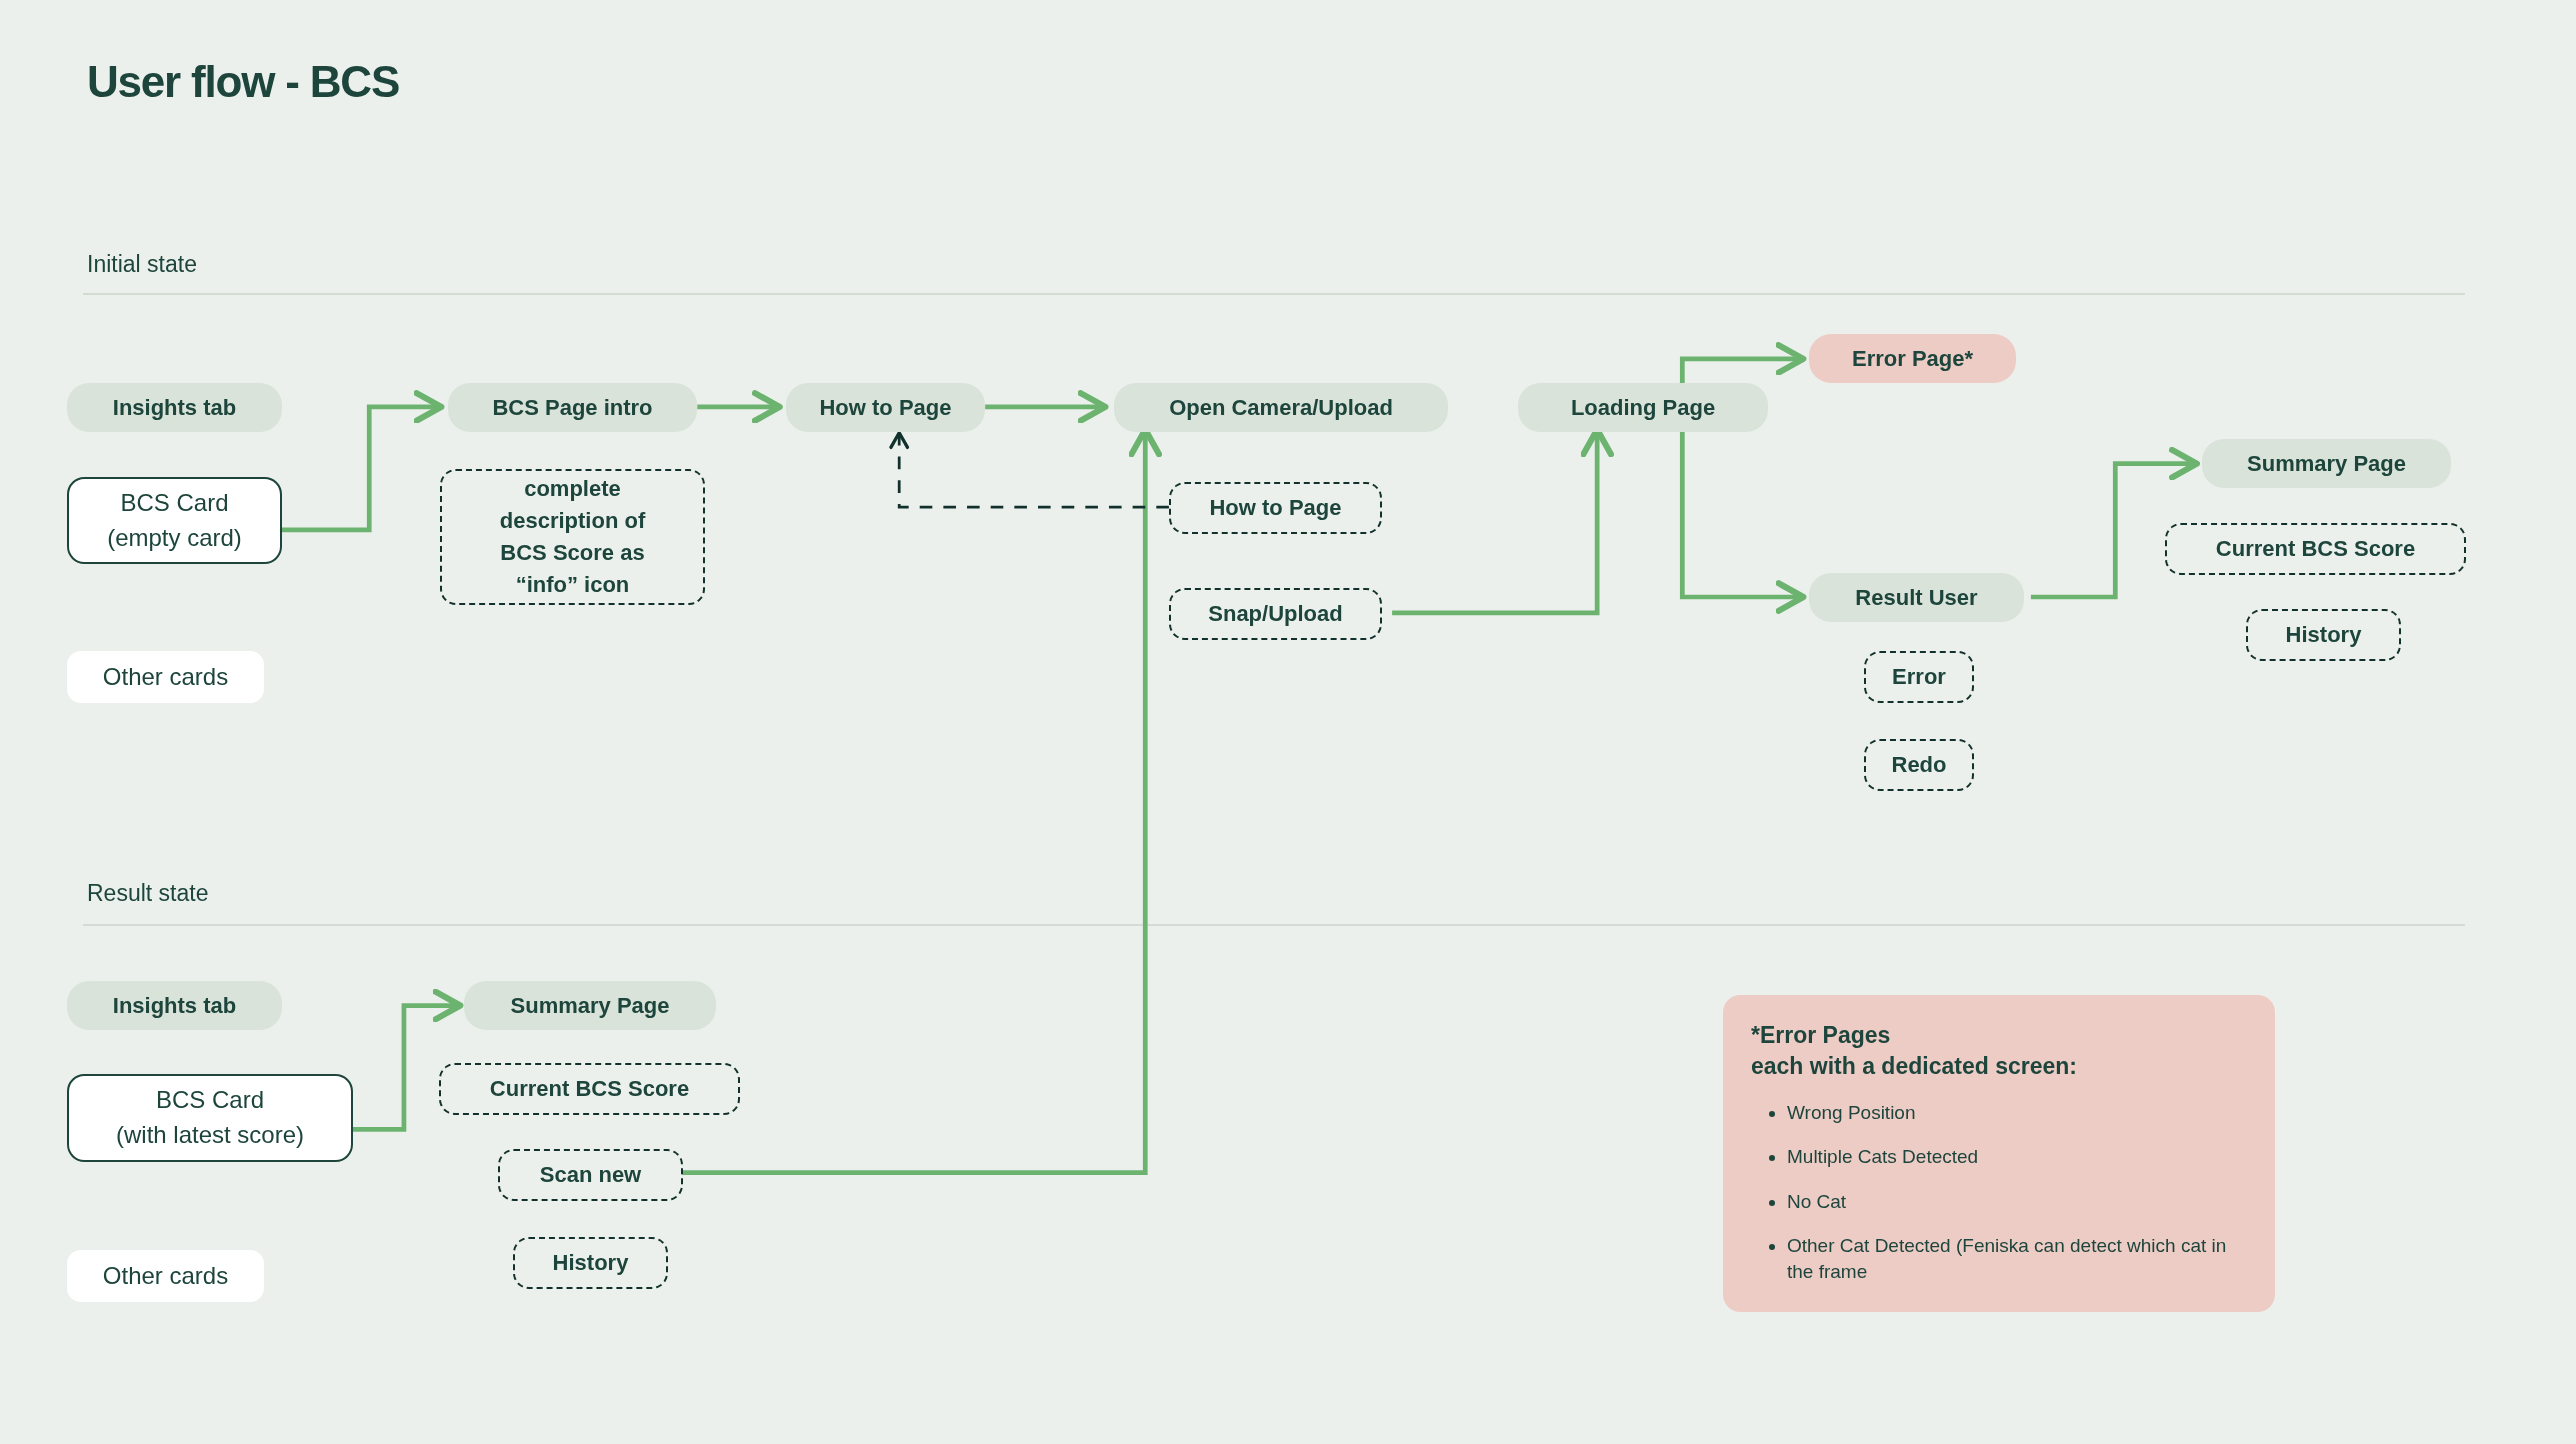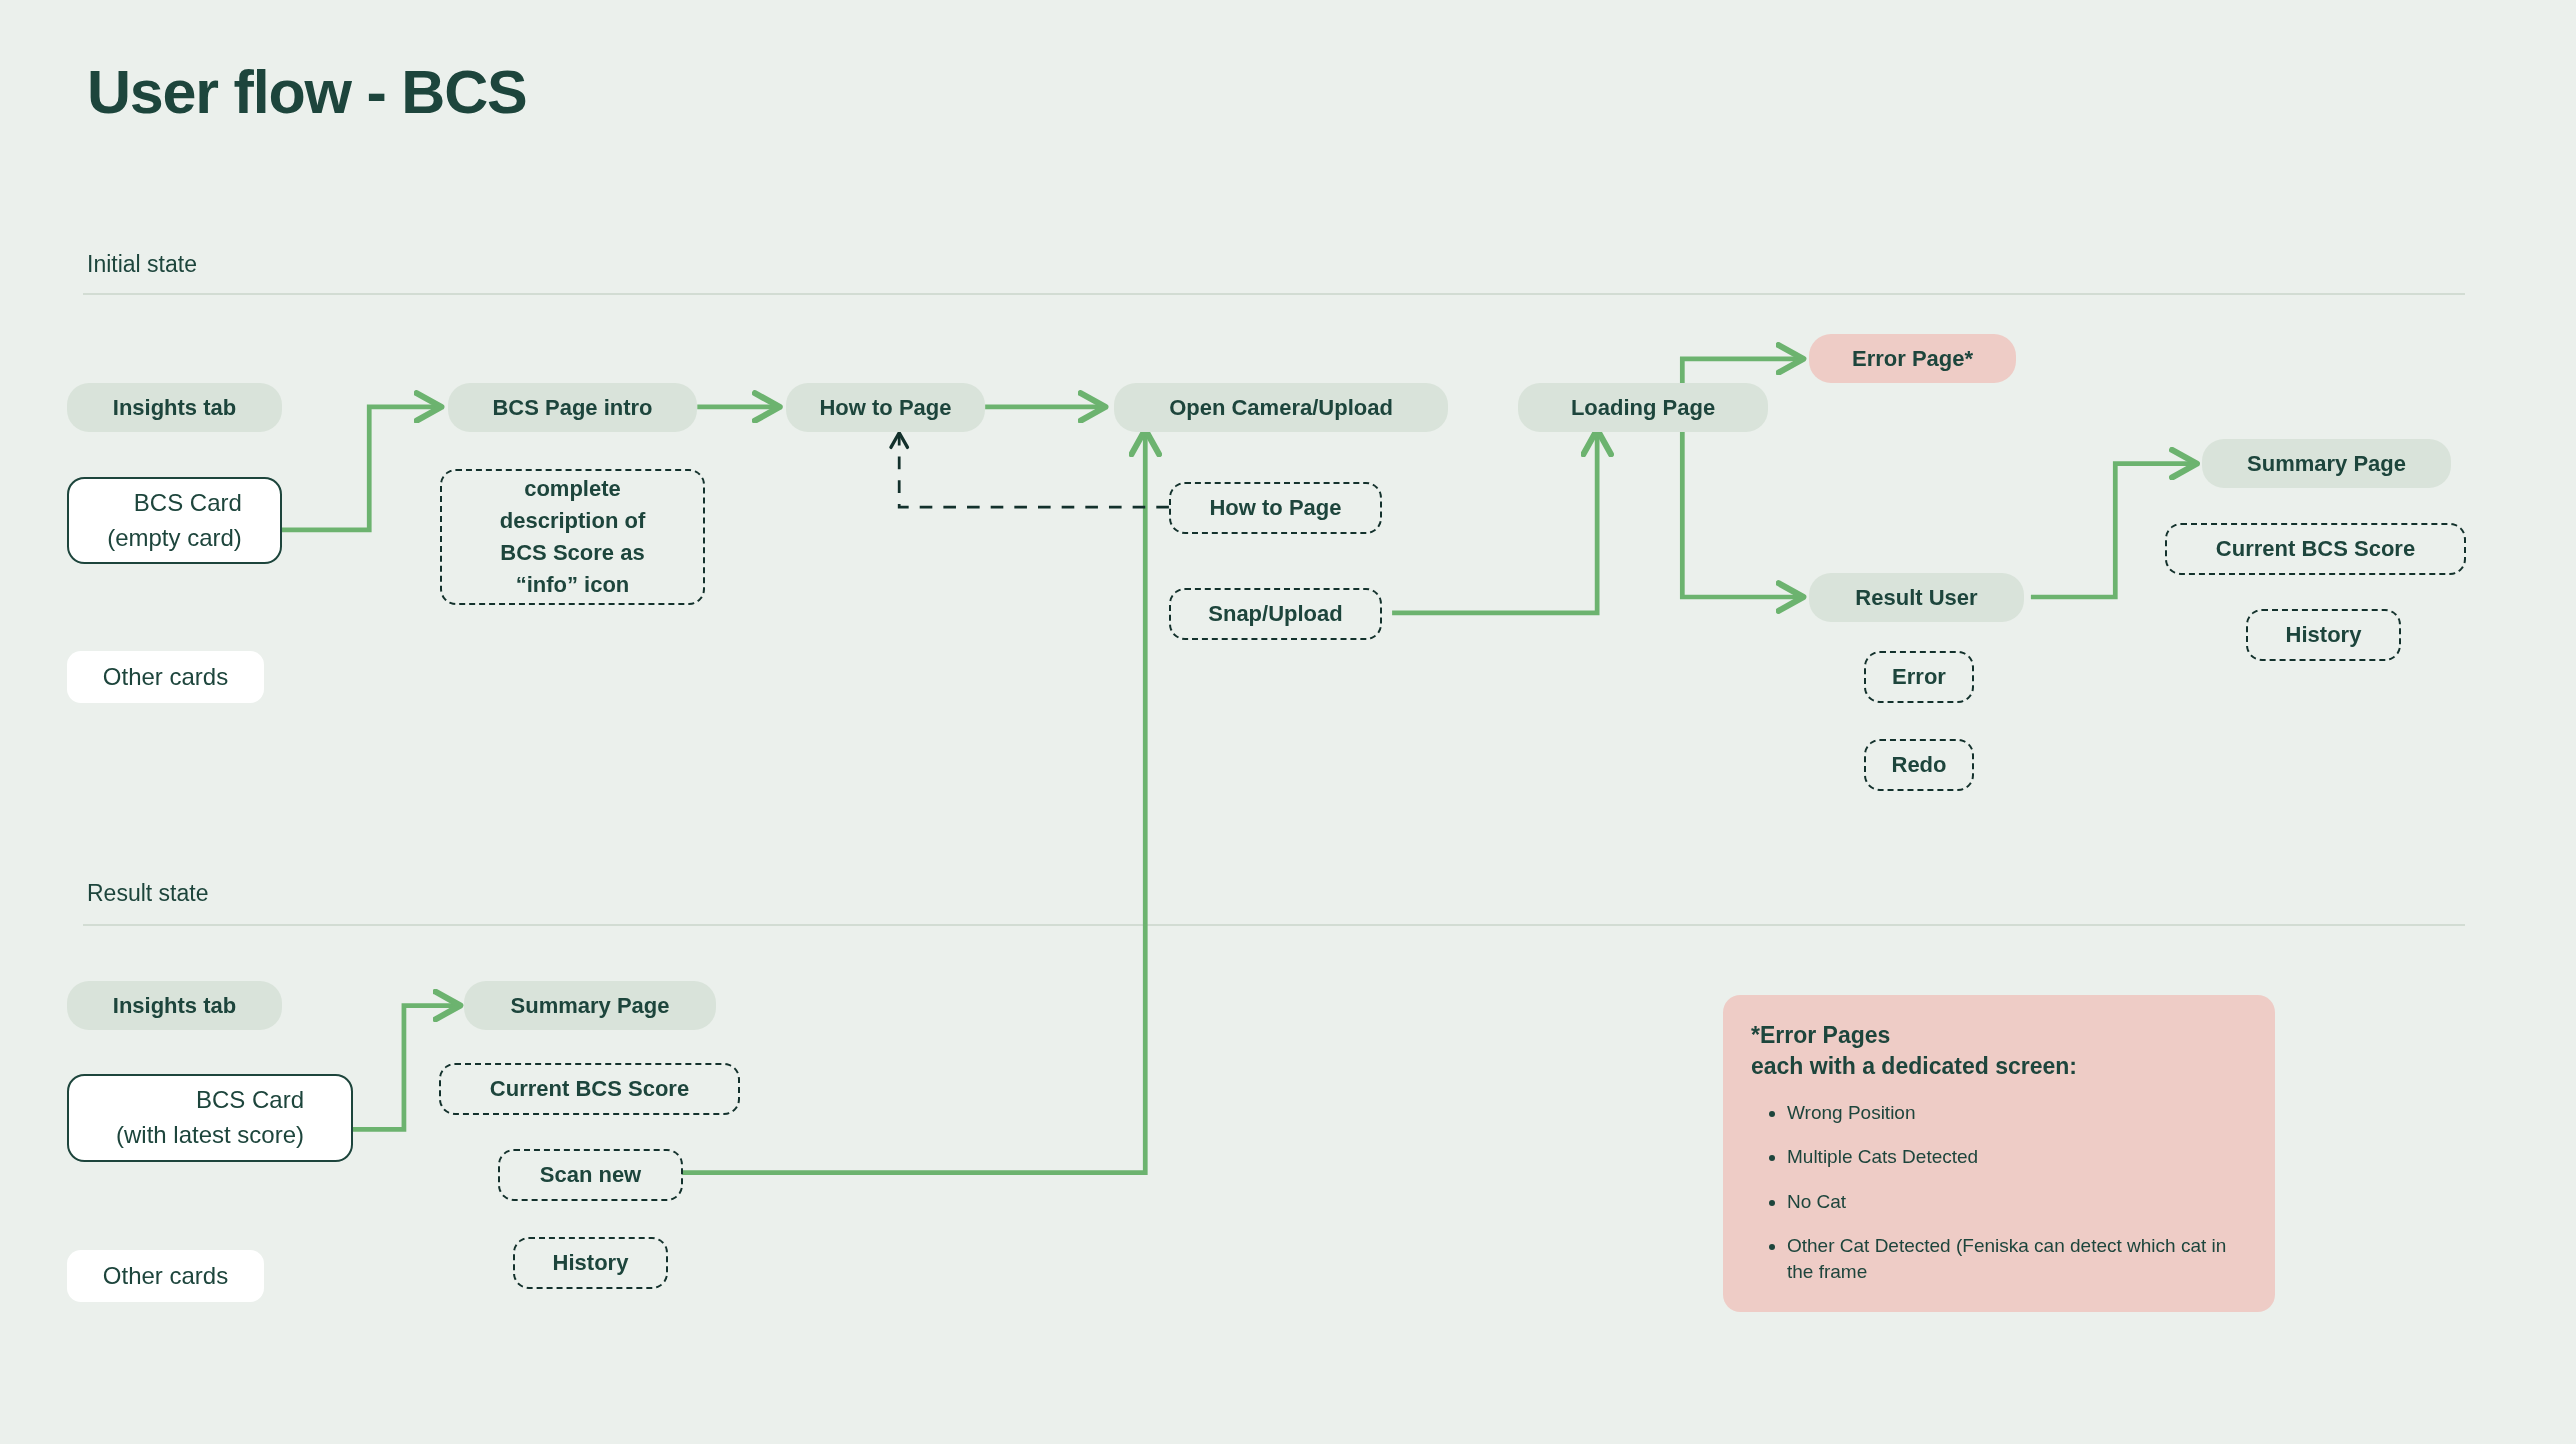--- a/index.html
+++ b/index.html
@@ -19,21 +19,21 @@
     position: relative;
     width: 2576px;
     height: 1444px;
   }
 
   
   #page-title {
     position: absolute;
     left: 87px;
     top: 57px;
-    font-size: 61px;
+    font-size: 44px;
     font-weight: 700;
     letter-spacing: -1.2px;
     color: #1d453c;
     white-space: nowrap;
   }
 
   
   .section-label {
     position: absolute;
     font-size: 23px;
@@ -70,21 +70,20 @@
   .node.error {
     background: #eeccc6;
   }
   
   .node.card {
     background: #ffffff;
     border: 2.4px solid #1d453c;
     border-radius: 17.4px;
     font-weight: 400;
     font-size: 24px;
-    text-align: right;
   }
   
   .node.plaincard {
     background: #ffffff;
     border-radius: 14px;
     font-weight: 400;
     font-size: 24px;
   }
   
   .node.dashed {

